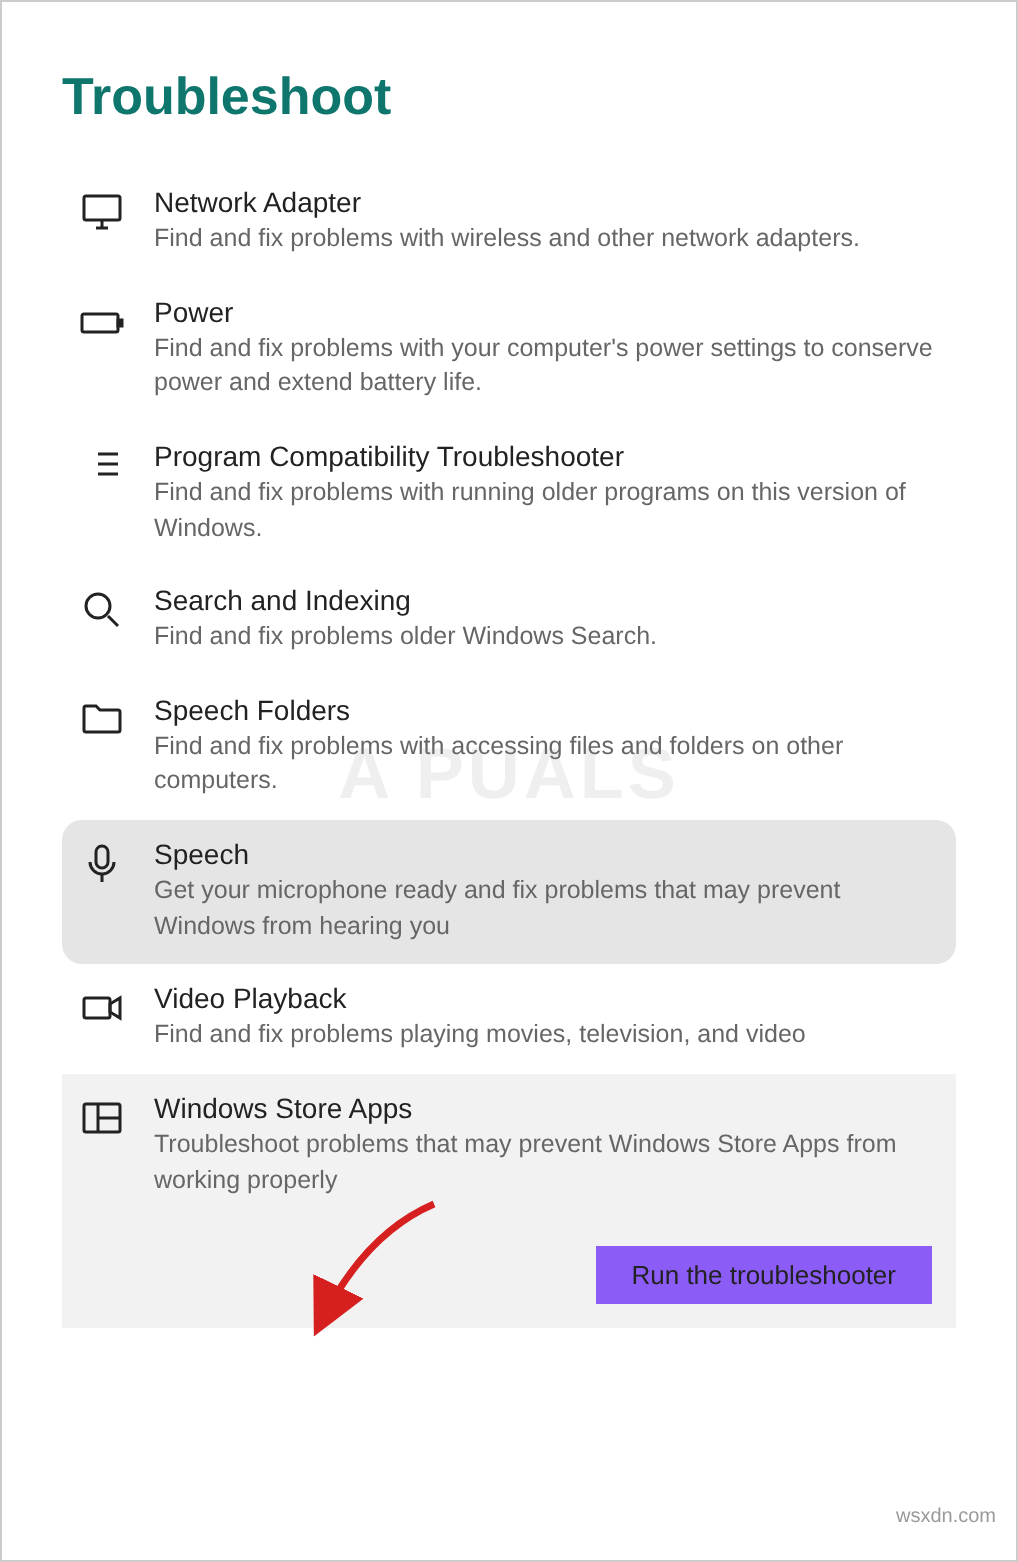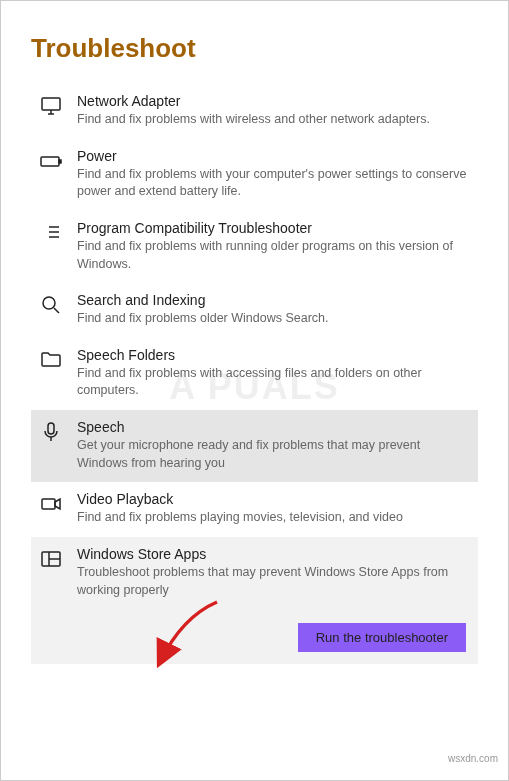--- a/index.html
+++ b/index.html
@@ -11,37 +11,38 @@
       border: 1px solid #ccc;
       overflow: hidden;
       position: relative;
     }
     .container {
       padding: 32px 30px 20px 30px;
     }
     .page-title {
       font-size: 26px;
       font-weight: 600;
-      color: #a16207;
+      color: #0f766e;
       margin-bottom: 20px;
     }
     .troubleshoot-list {
       display: flex;
       flex-direction: column;
       gap: 0;
     }
     .troubleshoot-item {
       display: flex;
       align-items: flex-end;
       gap: 14px;
       padding: 8px 8px 10px 8px;
       cursor: pointer;
     }
     .troubleshoot-item.selected {
       background: #e5e5e5;
+      border-radius: 10px;
     }
     .troubleshoot-item.expanded {
       background: #f2f2f2;
       padding-bottom: 12px;
       flex-direction: column;
     }
     .item-row {
       display: flex;
       align-items: flex-start;
       gap: 14px;

